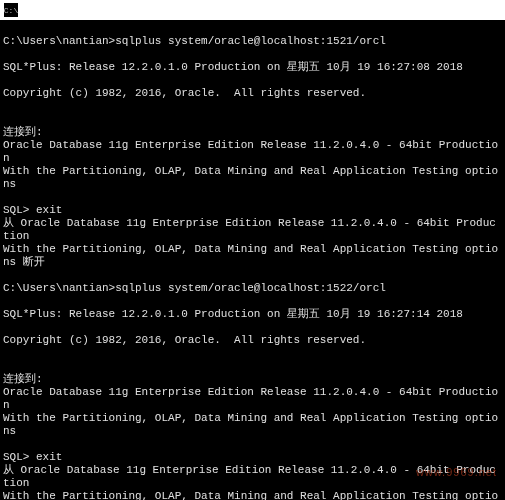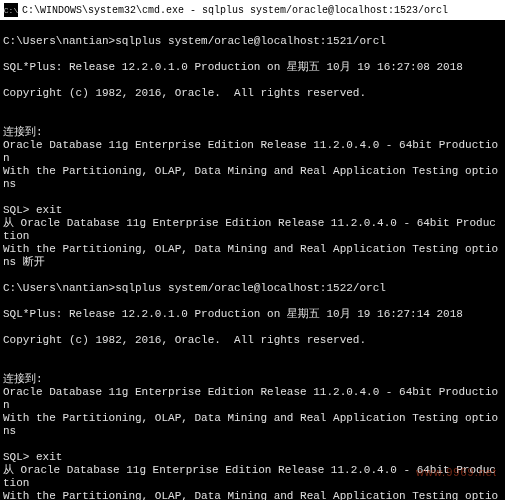--- a/index.html
+++ b/index.html
@@ -55,18 +55,17 @@
       font-family: sans-serif;
       opacity: 0.6;
       letter-spacing: 1px;
     }
   </style>
 </head>
 <body>
 
 <div class="titlebar">
   <span class="titlebar-icon">C:\</span>
-  <span>C:\WINDOWS\system32\cmd.exe - sqlplus  system/oracle@localhost:1523/orcl</span>
 </div>
 
 <div class="terminal" id="terminal"><div class="line">&nbsp;</div><div class="line">C:\Users\nantian&gt;sqlplus system/oracle@localhost:1521/orcl</div><div class="line">&nbsp;</div><div class="line">SQL*Plus: Release 12.2.0.1.0 Production on 星期五 10月 19 16:27:08 2018</div><div class="line">&nbsp;</div><div class="line">Copyright (c) 1982, 2016, Oracle.  All rights reserved.</div><div class="line">&nbsp;</div><div class="line">&nbsp;</div><div class="line">连接到:</div><div class="line">Oracle Database 11g Enterprise Edition Release 11.2.0.4.0 - 64bit Production</div><div class="line">With the Partitioning, OLAP, Data Mining and Real Application Testing options</div><div class="line">&nbsp;</div><div class="line">SQL&gt; exit</div><div class="line">从 Oracle Database 11g Enterprise Edition Release 11.2.0.4.0 - 64bit Production</div><div class="line">With the Partitioning, OLAP, Data Mining and Real Application Testing options 断开</div><div class="line">&nbsp;</div><div class="line">C:\Users\nantian&gt;sqlplus system/oracle@localhost:1522/orcl</div><div class="line">&nbsp;</div><div class="line">SQL*Plus: Release 12.2.0.1.0 Production on 星期五 10月 19 16:27:14 2018</div><div class="line">&nbsp;</div><div class="line">Copyright (c) 1982, 2016, Oracle.  All rights reserved.</div><div class="line">&nbsp;</div><div class="line">&nbsp;</div><div class="line">连接到:</div><div class="line">Oracle Database 11g Enterprise Edition Release 11.2.0.4.0 - 64bit Production</div><div class="line">With the Partitioning, OLAP, Data Mining and Real Application Testing options</div><div class="line">&nbsp;</div><div class="line">SQL&gt; exit</div><div class="line">从 Oracle Database 11g Enterprise Edition Release 11.2.0.4.0 - 64bit Production</div><div class="line">With the Partitioning, OLAP, Data Mining and Real Application Testing options 断开</div></div>
 
 <div class="watermark">www.9969.net</div>
 
 </body></html>

